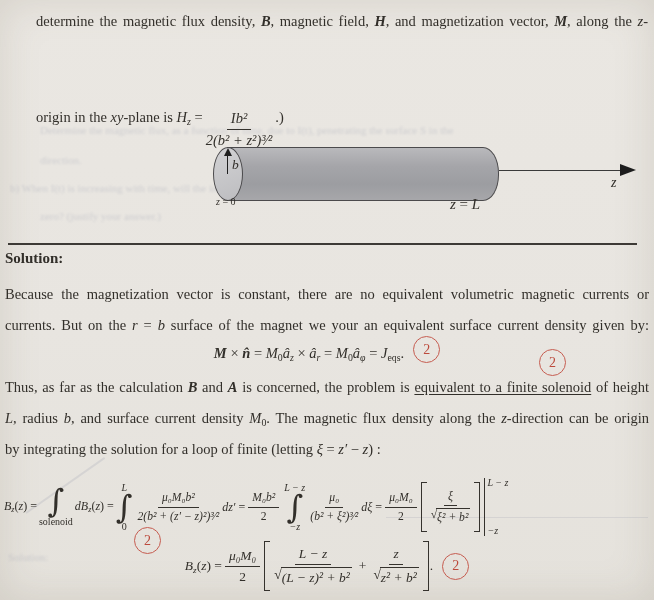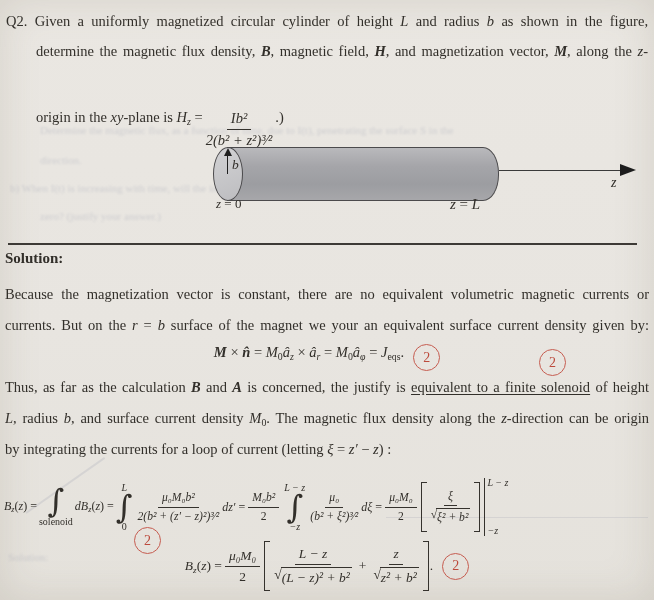--- a/index.html
+++ b/index.html
@@ -42,30 +42,30 @@
     background:linear-gradient(180deg,#b9b9bc 0%,#a5a5a9 35%,#9c9da1 70%,#a7a7aa 100%);
     border:1.3px solid #4b4a4c;border-left:none;border-radius:0 16px 16px 0/0 26px 26px 0}
   .cyl-cap{position:absolute;left:213px;top:147px;width:28px;height:52px;border-radius:50%;
     background:linear-gradient(160deg,#d2d2d4,#bdbdc0);border:1.3px solid #4b4a4c}
   .b-line{position:absolute;left:227px;top:153px;width:1.4px;height:21px;background:#1f1f1f}
   .b-head{position:absolute;left:224px;top:148px;width:0;height:0;border-left:4px solid transparent;border-right:4px solid transparent;border-bottom:8px solid #1f1f1f}
   .b-lbl{position:absolute;left:232px;top:157px;font-style:italic;font-size:13.5px}
   .zax{position:absolute;left:499px;top:170px;width:124px;height:1.3px;background:#3a3a3a}
   .zhead{position:absolute;left:620px;top:164px;width:0;height:0;border-top:6.5px solid transparent;border-bottom:6.5px solid transparent;border-left:16px solid #1d1d1d}
   .z-lbl{position:absolute;left:611px;top:175px;font-style:italic;font-size:14px}
-  .z0{position:absolute;left:216px;top:196px;font-size:13px}
+  .z0{position:absolute;left:216px;top:196px;font-size:10px}
   .zL{position:absolute;left:450px;top:196px;font-size:15px}
   
   .rule{position:absolute;left:8px;top:243px;width:629px;height:2px;background:#3d3a36}
   .sol-head{position:absolute;left:5px;top:250px;font-weight:bold;font-size:15px}
   .p1{position:absolute;left:5px;top:279px;width:644px;font-size:14.5px}
   .p2{position:absolute;left:5px;top:372px;width:644px;font-size:14.5px}
   .pline{line-height:31px;height:31px;overflow:hidden;text-align:justify;text-align-last:justify}
   .pline.noj{text-align:left;text-align-last:left}
-  .eq1{position:absolute;left:0;top:344px;width:654px;display:flex;justify-content:center;align-items:flex-start;font-size:14.5px}
+  .eq1{position:absolute;left:0;top:336px;width:654px;display:flex;justify-content:center;align-items:flex-end;font-size:14.5px}
   .meq{position:absolute;left:4px;top:464px;width:648px;height:86px;display:flex;align-items:center;font-size:12px;overflow:hidden}
   .meq .frac{font-size:11.6px}
   .feq{position:absolute;left:0;top:541px;width:654px;display:flex;justify-content:center;align-items:center;font-size:13.5px}
   .run{white-space:nowrap}
   
   .mark{display:inline-flex;align-items:center;justify-content:center;width:25px;height:25px;border:1.6px solid #c65d51;border-radius:50%;color:#bc4a3c;font-size:14px;flex:0 0 auto;background:transparent}
   .mark.inl{margin-left:9px;vertical-align:middle}
   .mark.abs{position:absolute}
   .m2{left:539px;top:349px}
   .m3{left:134px;top:527px}
@@ -82,21 +82,20 @@
 
   <div class="ghost" style="left:40px;top:124px;">Determine the magnetic flux, as a function of time, due to I(t), penetrating the surface S in the</div>
   <div class="ghost" style="left:40px;top:154px;">direction.</div>
   <div class="ghost" style="left:10px;top:182px;">b)  When I(t) is increasing with time, will the induced current, I, be positive, negative, or</div>
   <div class="ghost" style="left:40px;top:210px;">zero? (justify your answer.)</div>
   <div class="ghost" style="left:8px;top:551px;">Solution:</div>
   <div class="gline gdiag"></div>
   <div class="gline ghoriz"></div>
 
   <div class="q">
-    <div class="qline"><span class="r">Q2. </span><span class="r">Given a uniformly magnetized circular cylinder of height </span><span class="i">L</span><span class="r"> and radius </span><span class="i">b</span><span class="r"> as shown in the figure,</span></div>
     <div class="qline ind"><span class="r">determine the magnetic flux density, </span><span class="bi">B</span><span class="r">, magnetic field, </span><span class="bi">H</span><span class="r">, and magnetization vector, </span><span class="bi">M</span><span class="r">, along the </span><span class="i">z</span><span class="r">-</span></div>
     <div class="l5">
       <span class="run"><span class="r">origin in the </span><span class="i">xy</span><span class="r">-plane is </span><span class="i">H</span><span class="si">z</span><span class="r"> =</span></span>
       <span class="frac">
         <span class="num i">Ib²</span>
         <span class="den i">2(b² + z²)³⁄²</span>
       </span>
       <span class="r">.)</span>
     </div>
   </div>
@@ -123,23 +122,23 @@
     <div class="pline"><span class="r">currents. But on the </span><span class="i">r</span><span class="r"> = </span><span class="i">b</span><span class="r"> surface of the magnet we your an equivalent surface current density given by:</span></div>
   </div>
 
   <div class="eq1">
     <span class="run"><span class="bi">M</span><span class="r"> × </span><span class="bi">n̂</span><span class="r"> = </span><span class="i">M</span><span class="sub">0</span><span class="i">â</span><span class="si">z</span><span class="r"> × </span><span class="i">â</span><span class="si">r</span><span class="r"> = </span><span class="i">M</span><span class="sub">0</span><span class="i">â</span><span class="si">φ</span><span class="r"> = </span><span class="i">J</span><span class="sub">eqs</span><span class="r">.</span></span>
     <span class="mark inl">2</span>
   </div>
   <span class="mark abs m2">2</span>
 
   <div class="p2">
-    <div class="pline"><span class="r">Thus, as far as the calculation </span><span class="bi">B</span><span class="r"> and </span><span class="bi">A</span><span class="r"> is concerned, the justify is </span><span class="u">equivalent to a finite solenoid</span><span class="r"> of height</span></div>
+    <div class="pline"><span class="r">Thus, as far as the calculation </span><span class="bi">B</span><span class="r"> and </span><span class="bi">A</span><span class="r"> is concerned, the problem is </span><span class="u">equivalent to a finite solenoid</span><span class="r"> of height</span></div>
     <div class="pline"><span class="i">L</span><span class="r">, radius </span><span class="i">b</span><span class="r">, and surface current density </span><span class="i">M</span><span class="sub">0</span><span class="r">. The magnetic flux density along the </span><span class="i">z</span><span class="r">-direction can be origin</span></div>
-    <div class="pline noj"><span class="r">by integrating the currents for a loop of current (letting </span><span class="i">ξ</span><span class="r"> = </span><span class="i">z′</span><span class="r"> − </span><span class="i">z</span><span class="r">) :</span></div>
+    <div class="pline noj"><span class="r">by integrating the solution for a loop of finite (letting </span><span class="i">ξ</span><span class="r"> = </span><span class="i">z′</span><span class="r"> − </span><span class="i">z</span><span class="r">) :</span></div>
   </div>
 
   <div class="meq">
     <span class="run"><span class="i">B</span><span class="si">z</span><span class="r">(</span><span class="i">z</span><span class="r">) = </span></span>
     <span class="intc">
       <span class="intg">∫</span>
       <span class="ilim r">solenoid</span>
     </span>
     <span class="run"><span class="i">dB</span><span class="si">z</span><span class="r">(</span><span class="i">z</span><span class="r">) = </span></span>
     <span class="intc">

